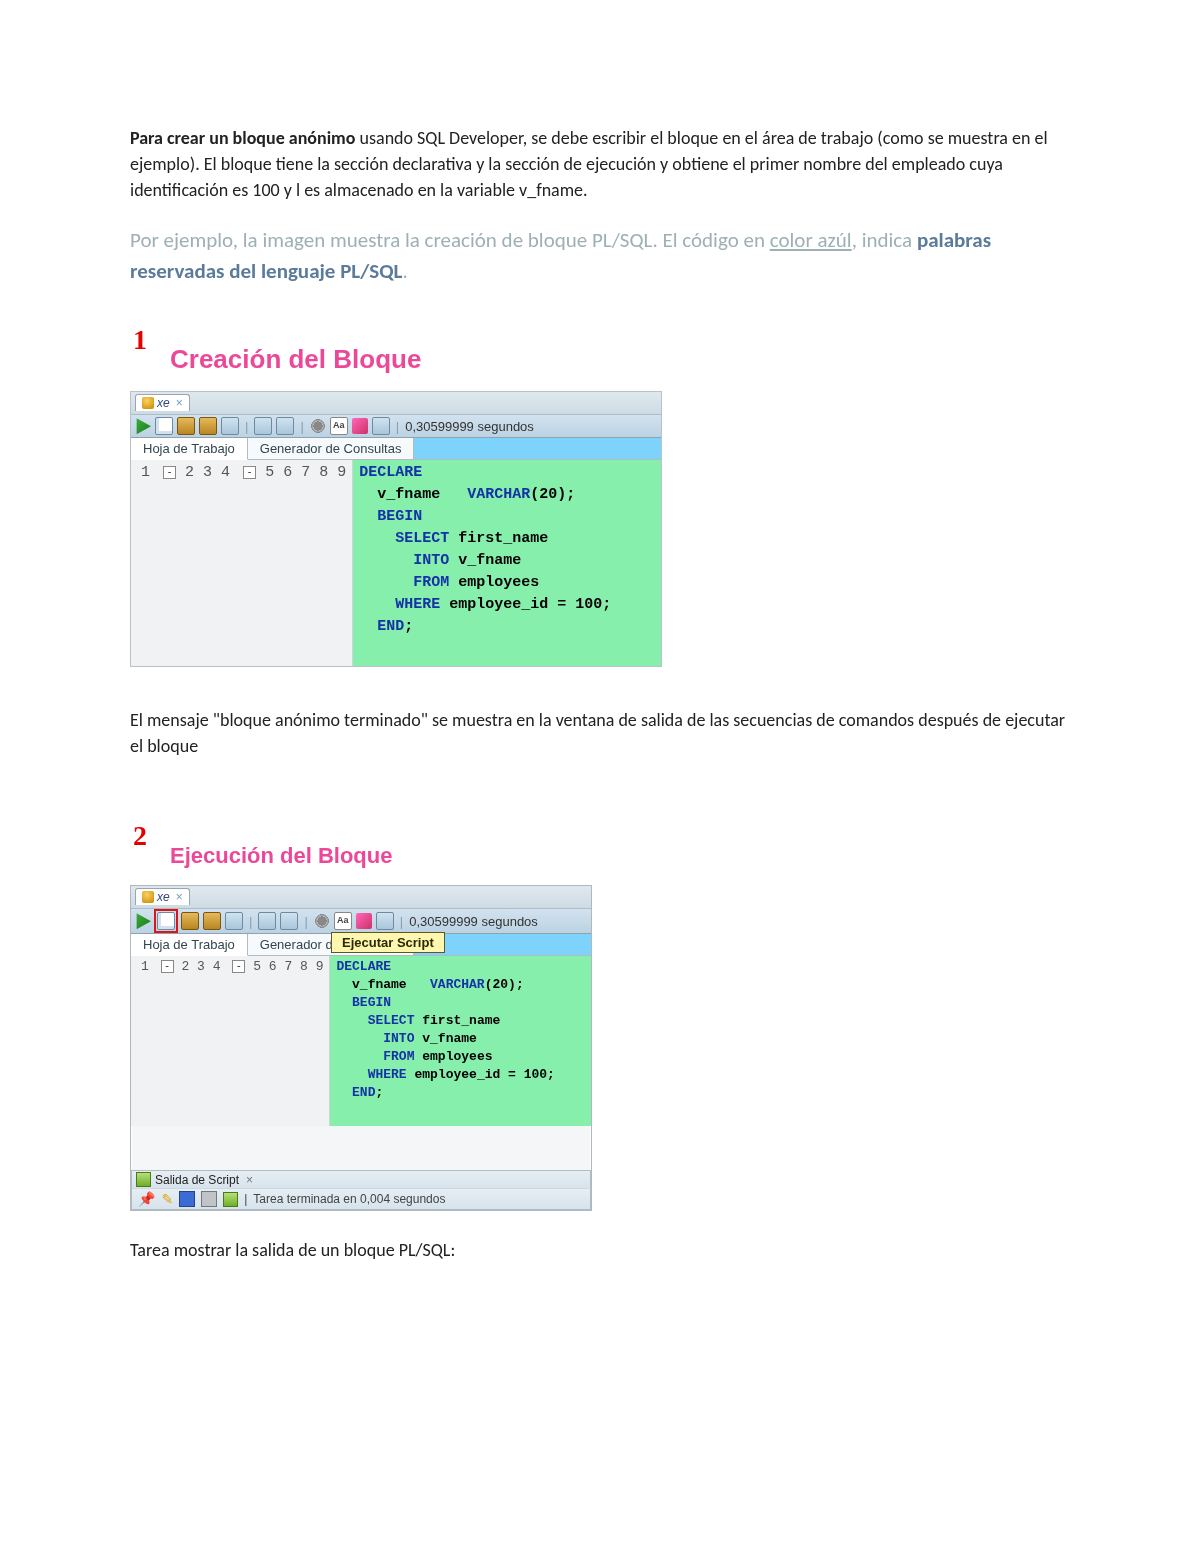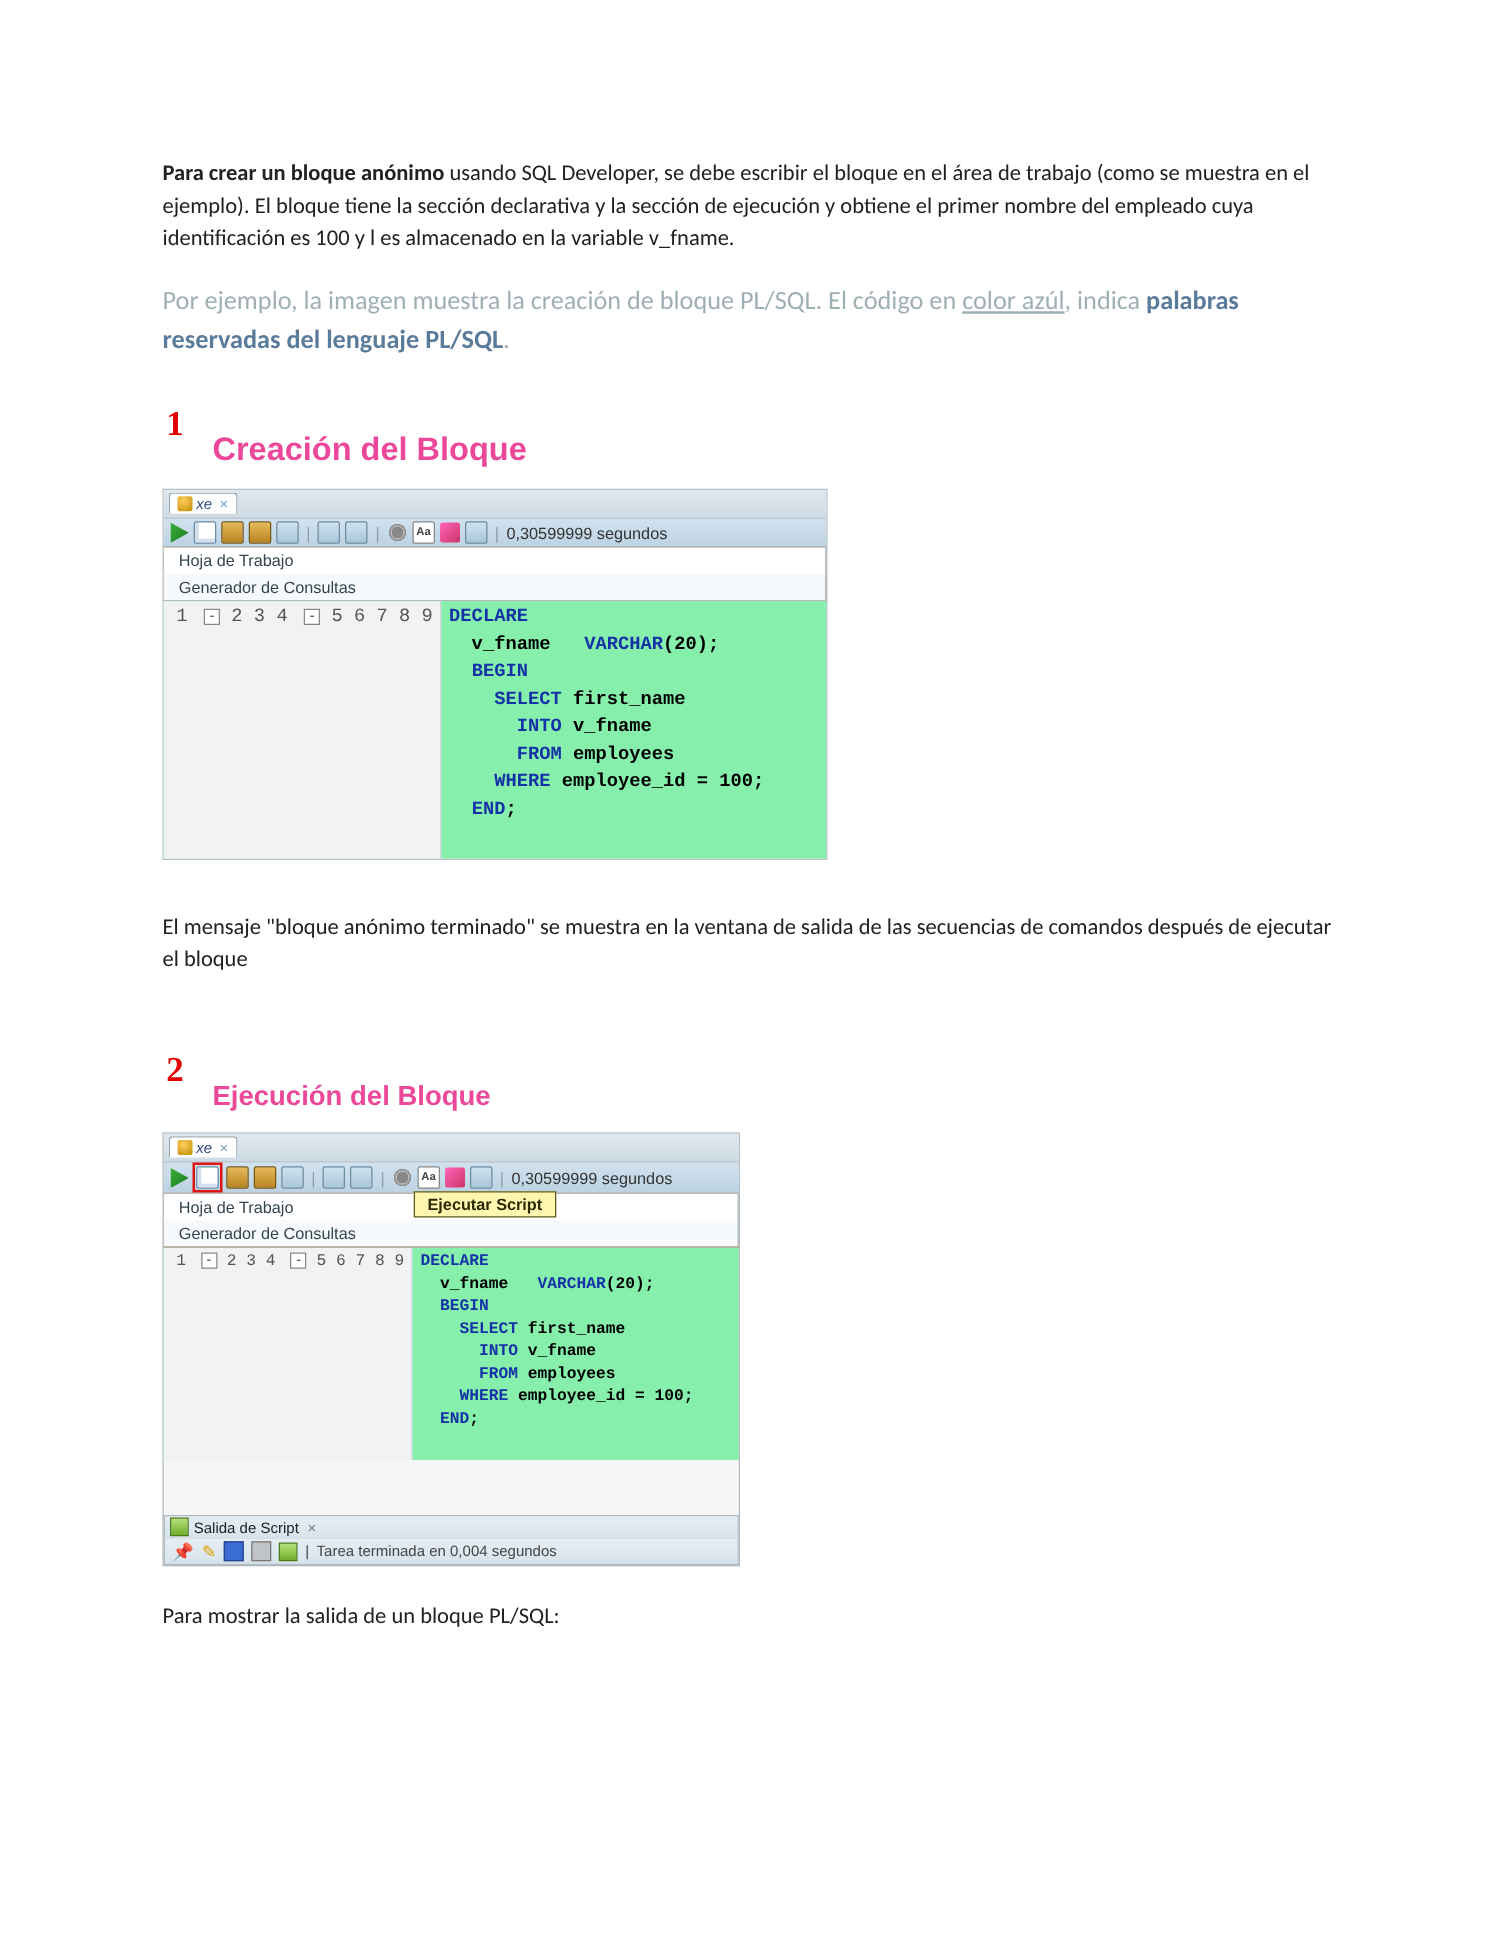--- a/index.html
+++ b/index.html
@@ -108,25 +108,24 @@
   .i-gear { background: radial-gradient(circle,#888 40%,#bbb 42%,#888 60%,transparent 62%); }
   .i-aa { background:#fff; border:1px solid #888; font:700 9px/14px Arial; text-align:center; color:#444; }
   .i-eraser { background: linear-gradient(135deg,#f6b,#c36); }
   .i-sql { background: linear-gradient(#cfe3f0,#a9c6da); border:1px solid #6d8aa0; }
   .toolstrip .highlight-box {
     padding: 1px; border: 2px solid #de1515; margin: -2px -1px;
     display:inline-flex;
   }
   .subtabs {
     display: flex;
-    background: #a16207;
+    background: #7dd3fc;
     border-bottom: 1px solid #b0bcc4;
     font-family: Tahoma, sans-serif;
     font-size: 13px;
-    flex-direction: column;
   }
   .subtabs .stab {
     padding: 3px 12px;
     border-right: 1px solid #b0bcc4;
     color: #33464f;
     background: #f6fafc;
   }
   .subtabs .stab.active { background: #fff; border-bottom: 1px solid #fff; margin-bottom:-1px; }
   .codearea {
     display: flex;
@@ -335,15 +334,15 @@
         <span class="pen">✎</span>
         <span class="disk"></span>
         <span class="printer"></span>
         <span class="gicon2"></span>
         <span class="sep">|</span>
         <span>Tarea terminada en 0,004 segundos</span>
       </div>
     </div>
   </div>
 
-  <p class="body">Para mostrar la salida de un bloque PL/SQL:</p>
+  <p class="body">Tarea mostrar la salida de un bloque PL/SQL:</p>
 
 </div>
 
 </body></html>

